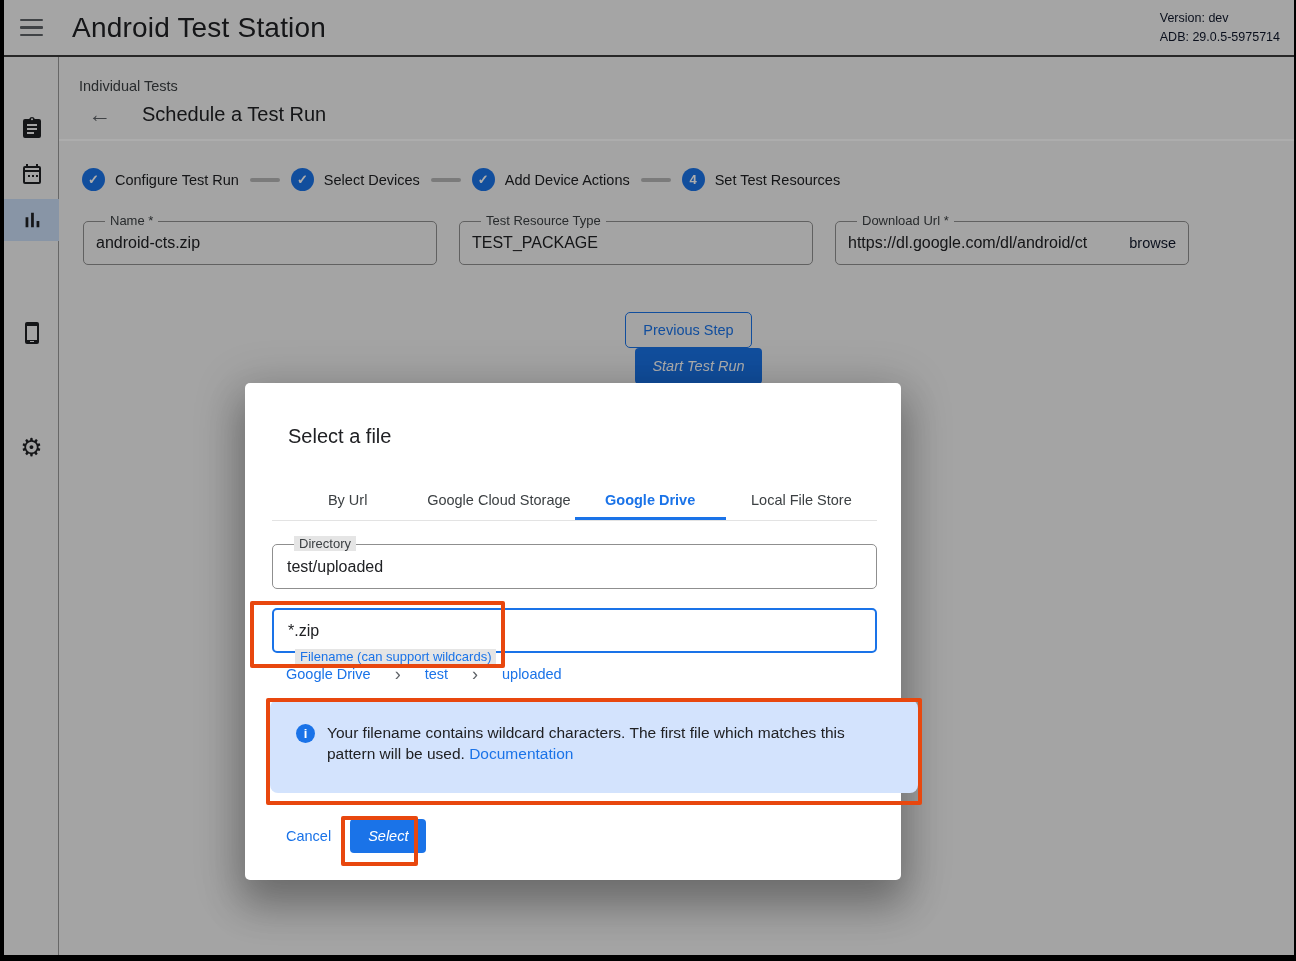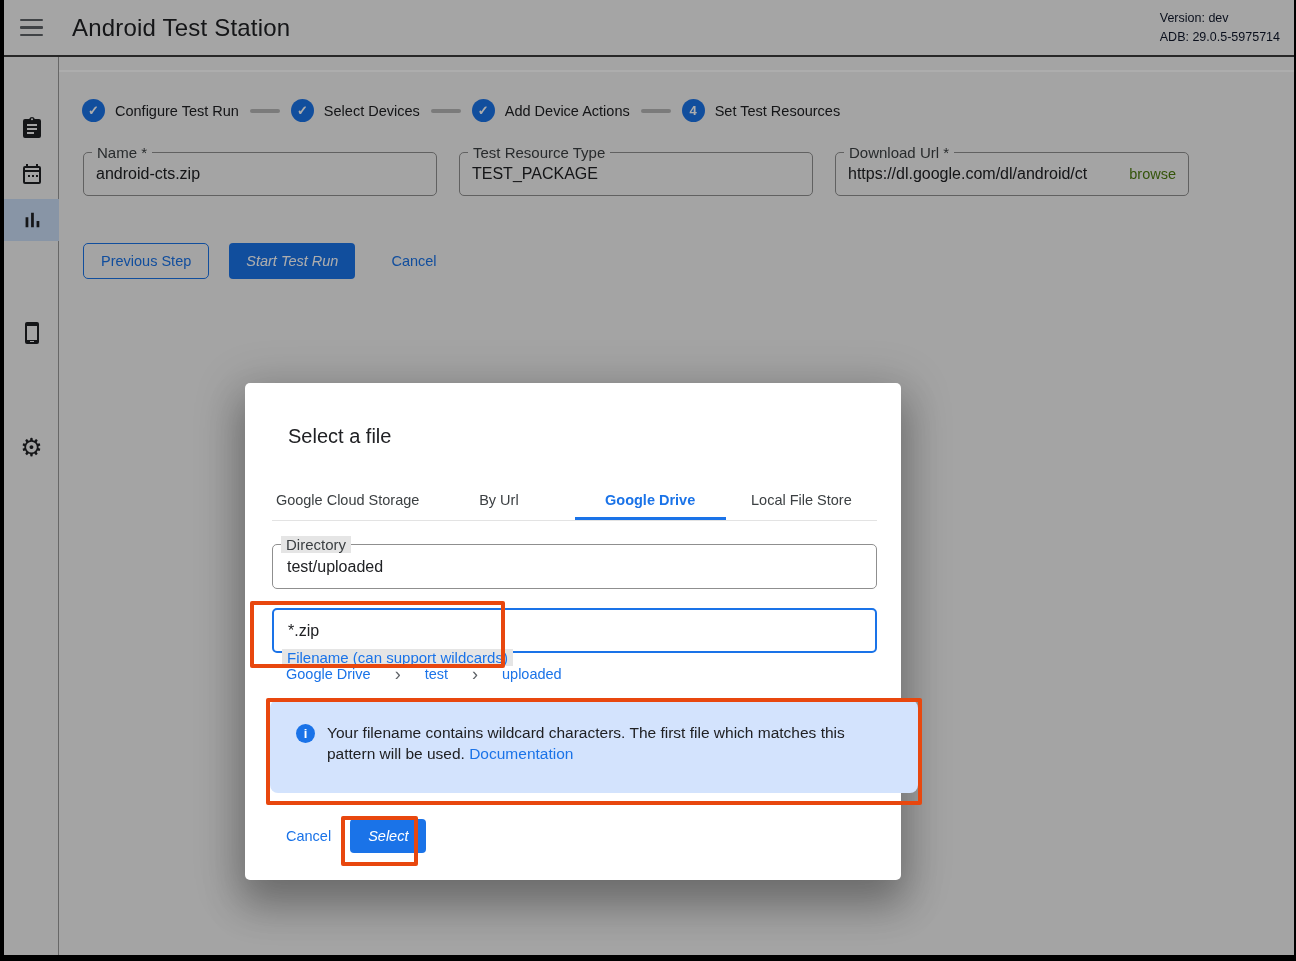--- a/index.html
+++ b/index.html
@@ -9,21 +9,21 @@
     font-family:"Liberation Sans", sans-serif; color:#202124;
   }
   .app { position:absolute; left:4px; top:0; right:2px; bottom:6px; background:#f2f2f2;
          display:flex; flex-direction:column; }
 
   
   .toolbar { height:57px; flex:0 0 auto; background:#f4f4f4; border-bottom:2px solid #3a3a3a;
              display:flex; align-items:center; }
   .hamburger { margin-left:16px; width:23px; display:flex; flex-direction:column; gap:5px; cursor:pointer; }
   .hamburger span { display:block; height:2.5px; background:#5f6368; border-radius:1px; }
-  .toolbar-title { margin-left:29px; font-size:24px; letter-spacing:.2px; color:#202124; }
+  .toolbar-title { margin-left:29px; font-size:28px; letter-spacing:.2px; color:#202124; }
   .toolbar-version { margin-left:auto; margin-right:14px; font-size:12.5px; line-height:1.5; color:#0f172a; }
 
   
   .body-row { flex:1; display:flex; min-height:0; }
   .sidebar { width:55px; flex:0 0 auto; border-right:1px solid #999; }
   .side-item { height:42px; width:55px; display:flex; align-items:center; justify-content:center; cursor:pointer; }
   .side-item.sel { background:#c9dcf5; }
   .side-item svg { display:block; }
   .gear-glyph { font-size:25px; line-height:1; color:#202124; }
 
@@ -40,26 +40,26 @@
   .step { display:flex; align-items:center; }
   .step-circle { width:23px; height:23px; border-radius:50%; background:#1a73e8; color:#fff;
                  display:flex; align-items:center; justify-content:center; font-size:13px; font-weight:bold; }
   .step-label { margin-left:10px; font-size:14.5px; color:#202124; }
   .step-conn { width:30px; height:4px; background:#b5b5b5; border-radius:2px; margin:0 11px; }
 
   
   .fields-row { display:flex; gap:22px; margin:30px 0 0 24px; width:1106px; }
   .ofield { position:relative; flex:1; height:44px; border:1px solid #8f8f8f; border-radius:5px;
             display:flex; align-items:center; padding:0 12px; }
-  .ofield-label { position:absolute; top:-9px; left:8px; background:#f2f2f2; padding:0 5px;
-                  font-size:15px; color:#3c4043; white-space:nowrap; }
+  .ofield-label { position:absolute; top:-9px; left:21px; background:#f2f2f2; padding:0 5px;
+                  font-size:13px; color:#3c4043; white-space:nowrap; }
   .ofield-value { font-size:16px; color:#202124; white-space:nowrap; overflow:hidden; flex:1; }
-  .browse-link { color:#4d7c0f; font-size:14.5px; margin-left:4px; cursor:pointer; flex:0 0 auto; }
-
-  .actions-row { display:flex; align-items:center; margin:47px 0 0 24px; }
+  .browse-link { color:#0f172a; font-size:14.5px; margin-left:4px; cursor:pointer; flex:0 0 auto; }
+
+  .actions-row { display:flex; align-items:center; margin:47px 0 0 24px;flex-direction:column; }
   .btn-outline { border:1px solid #1a73e8; color:#1a73e8; background:transparent; border-radius:5px;
                  padding:9px 17px; font-size:14.5px; cursor:pointer; font-family:inherit; }
   .btn-primary { border:none; background:#1a73e8; color:#fff; border-radius:4px;
                  padding:10px 17px; font-size:14.5px; cursor:pointer; font-family:inherit;font-style:italic; }
   .btn-text { color:#1a73e8; font-size:14.5px; cursor:pointer; background:none; border:none; font-family:inherit; }
   .actions-row .btn-primary { margin-left:20px; }
   .actions-row .btn-text { margin-left:36px; }
 
   
   .overlay { position:absolute; inset:0; background:rgba(0,0,0,.32); z-index:5; }
@@ -147,20 +147,27 @@
               <path fill="#202124" d="M17 1H7a2 2 0 0 0-2 2v18a2 2 0 0 0 2 2h10a2 2 0 0 0 2-2V3a2 2 0 0 0-2-2zm0 18H7V5h10v14zm-3 2h-4v-1h4v1z"></path>
             </svg>
         </span>
       </div>
       <div class="side-item" style="margin-top:72px">
         <span class="gear-glyph">⚙</span>
       </div>
     </div>
 
     <div class="main">
+      <div class="ph">
+        <div class="ph-crumb">Individual Tests</div>
+        <div class="ph-row">
+          <span class="back-arrow">←</span>
+          <span class="page-title">Schedule a Test Run</span>
+        </div>
+      </div>
       <div class="ph-divider"></div>
 
       <div class="stepper">
         <div class="step">
           <span class="step-circle">✓</span>
           <span class="step-label">Configure Test Run</span>
         </div>
         <span class="step-conn"></span>
         <div class="step">
           <span class="step-circle">✓</span>
@@ -202,22 +209,22 @@
     </div>
   </div>
 </div>
 
 <div class="overlay"></div>
 
 <div class="modal">
   <div class="modal-title">Select a file</div>
 
   <div class="tabs">
+    <div class="tab">By Url</div>
     <div class="tab">Google Cloud Storage</div>
-    <div class="tab">By Url</div>
     <div class="tab active">Google Drive</div>
     <div class="tab">Local File Store</div>
   </div>
 
   <div class="dfield dir-field">
     <span class="ofield-label">Directory</span>
     <span class="ofield-value">test/uploaded</span>
   </div>
 
   <div class="dfield file-field">

